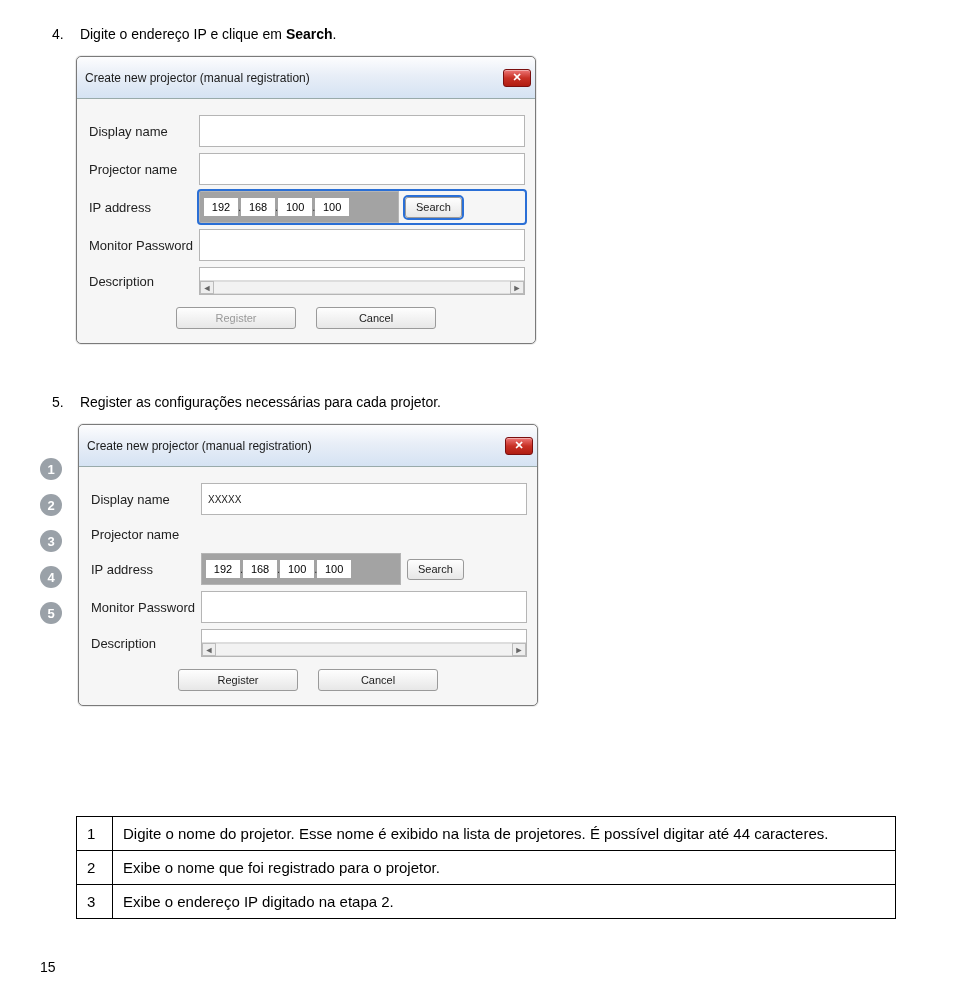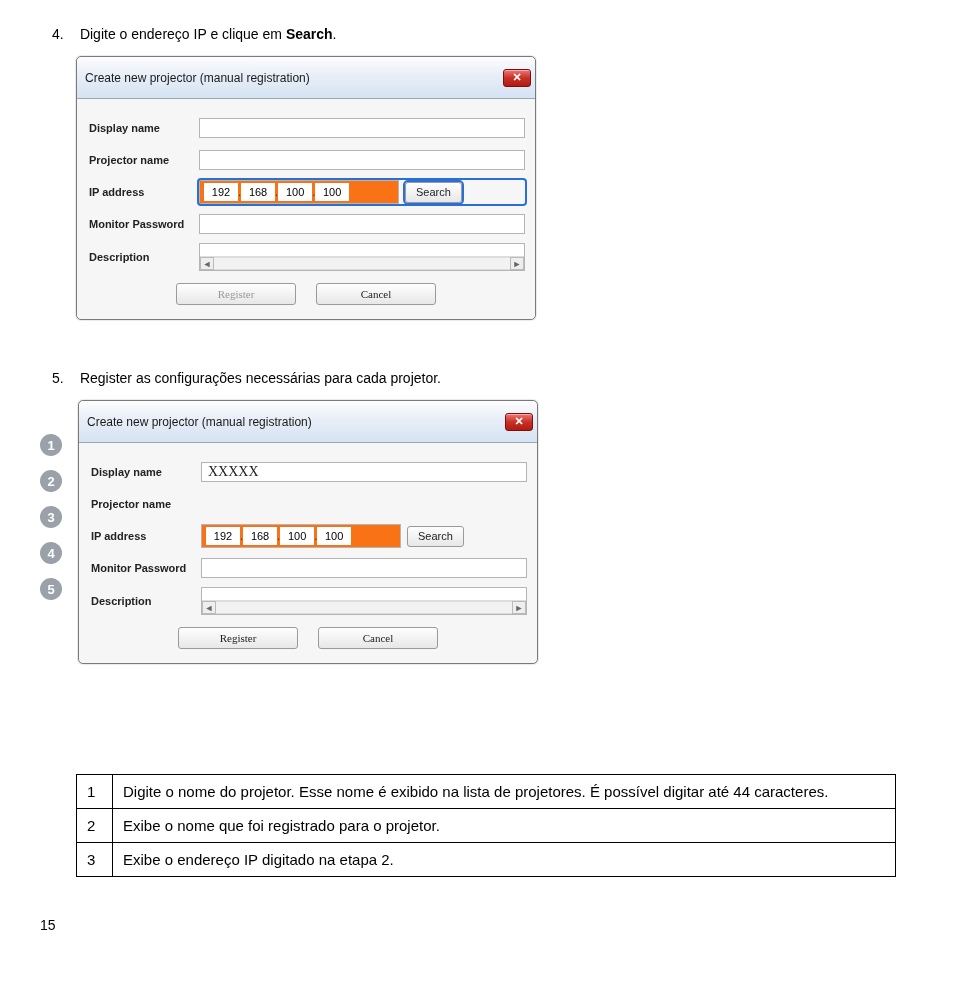--- a/index.html
+++ b/index.html
@@ -55,42 +55,40 @@
   }
   .form-row {
     display: flex;
     align-items: center;
     margin: 6px 0;
     min-height: 26px;
   }
   .form-row.hl .field-wrap { outline: 2px solid #2a6fd6; outline-offset: 0; border-radius: 2px; }
   .form-label {
     width: 112px;
-    font-size: 11px;
+    font-size: 13px;
     color: #222;
     padding-left: 2px;
-    font-weight: bold;
   }
   .field-wrap {
     flex: 1;
     display: flex;
     align-items: center;
     gap: 6px;
   }
   .txt-input {
     flex: 1;
     height: 20px;
     border: 1px solid #b5b5b5;
     background: #fff;
-    font-size: 14px;
-    padding: 0 6px;
+    font-size: 10px;
+    padding: 15px 6px;
     color: #222;
-    font-family: Liberation Serif, serif;
-  }
-  .ip-input { flex: 0 0 200px; display:flex; align-items:center; border:1px solid #b5b5b5; background:#f97316; height:24px; padding:0 4px; }
+  }
+  .ip-input { flex: 0 0 200px; display:flex; align-items:center; border:1px solid #b5b5b5; background:#a3a3a3; height:32px; padding:0 4px; }
   .ip-input .oct { width:34px; border:none; text-align:center; font-size:11px; height:18px; outline:none; }
   .ip-input .dot { font-size:11px; color:#333; }
   .btn {
     height: 22px;
     border: 1px solid #9a9a9a;
     border-radius: 3px;
     background: linear-gradient(to bottom, #fefefe, #e7e7e7);
     font-size: 11px;
     padding: 0 14px;
     color: #222;
@@ -104,21 +102,21 @@
     border:1px solid #b5b5b5;
     background:#fff;
     height: 28px;
     display:flex; flex-direction:column;
   }
   .desc-text { flex:1; font-size:11px; padding:2px 4px; }
   .desc-scroll { height:14px; border-top:1px solid #ddd; display:flex; align-items:center; }
   .desc-scroll .arrow { width:14px; height:13px; border:1px solid #bbb; background:#eee; font-size:9px; display:flex;align-items:center;justify-content:center; color:#666;}
   .desc-scroll .track { flex:1; background:#f2f2f2; height:13px; border-top:1px solid #ddd; border-bottom:1px solid #ddd;}
   .btn-row { display:flex; gap:20px; justify-content:center; margin-top:12px; }
-  .btn-row .btn { width:120px;font-family:Liberation Serif, serif; }
+  .btn-row .btn { width:120px; }
 
   .dialog-with-callouts { display:flex; align-items:flex-start; gap:16px; margin-left:0; margin-bottom:60px;}
   .callouts { display:flex; flex-direction:column; gap:8px; padding-top:34px; }
   .callout-badge {
     width:22px; height:22px; border-radius:50%;
     background:#9aa1a8; color:#fff; font-size:13px; font-weight:bold;
     display:flex; align-items:center; justify-content:center;
     margin-bottom: 6px;
   }
 

